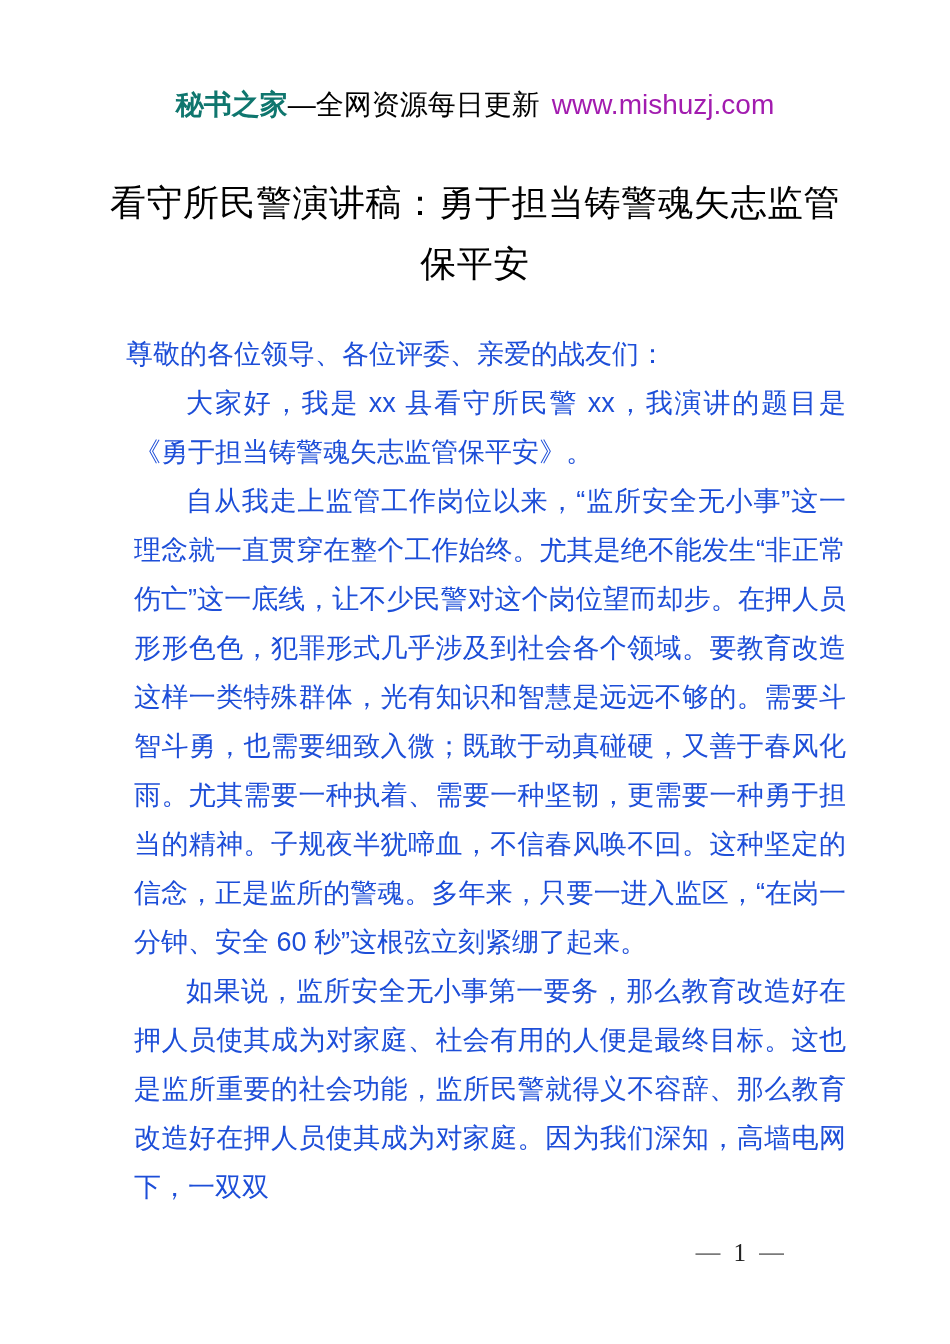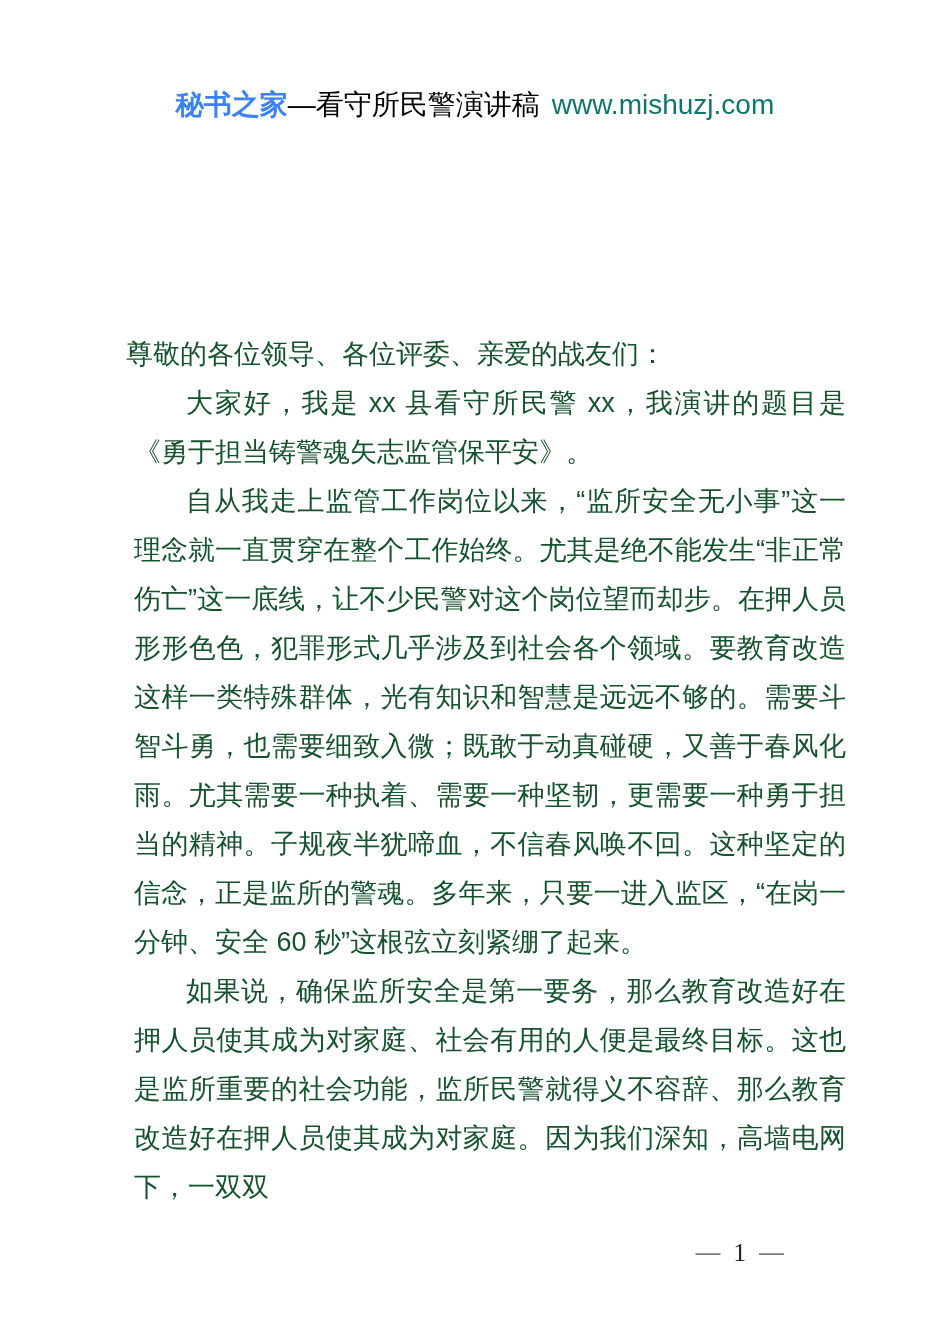--- a/index.html
+++ b/index.html
@@ -21,31 +21,31 @@
     position: absolute;
     top: 88px;
     left: 0;
     width: 100%;
     text-align: center;
     font-size: 28px;
     line-height: 34px;
     white-space: nowrap;
   }
   .site-header .brand {
-    color: #3b82f6;
+    color: #0f766e;
     font-weight: bold;
   }
   .site-header .sep {
     color: #000000;
   }
   .site-header .tagline {
     color: #000000;
   }
   .site-header .url {
-    color: #0f766e;
+    color: #a21caf;
     margin-left: 12px;
     text-decoration: none;
     text-align: right;
   }
   
   .doc-title {
     position: absolute;
     top: 172px;
     left: 95px;
     width: 760px;
@@ -59,21 +59,21 @@
   }
   
   .doc-body {
     position: absolute;
     top: 330px;
     left: 126px;
     width: 720px;
     font-size: 27px;
     line-height: 49px;
     text-align: justify;
-    color: #14532d;
+    color: #1d4ed8;
   }
   .doc-body p {
     margin: 0;
     padding: 0;
   }
   .doc-body p.indent {
     text-indent: 52px;
     margin-left: 8px;
   }
   .doc-body b {
@@ -100,28 +100,32 @@
     font-family: "Liberation Serif", serif;
     margin: 0 13px;
   }
 </style>
 </head>
 <body>
 
 <div class="page">
 
   <div class="site-header">
-    <span class="brand">秘书之家</span><span class="sep">—</span><span class="tagline">看守所民警演讲稿</span><a class="url">www.mishuzj.com</a>
+    <span class="brand">秘书之家</span><span class="sep">—</span><span class="tagline">全网资源每日更新</span><a class="url">www.mishuzj.com</a>
   </div>
 
+  <h1 class="doc-title">
+    <span>看守所民警演讲稿：勇于担当铸警魂矢志监管</span><br>
+    <span>保平安</span>
+  </h1>
 
   <div class="doc-body">
       <p><span>尊敬的各位领导、各位评委、亲爱的战友们：</span></p>
       <p class="indent"><span>大家好，我是 xx 县看守所民警 xx，我演讲的题目是《勇于担当铸警魂矢志监管保平安》。</span></p>
       <p class="indent"><span>自从我走上监管工作岗位以来，“监所安全无小事”这一理念就一直贯穿在整个工作始终。尤其是绝不能发生“非正常伤亡”这一底线，让不少民警对这个岗位望而却步。在押人员形形色色，犯罪形式几乎涉及到社会各个领域。要教育改造这样一类特殊群体，光有知识和智慧是远远不够的。需要斗智斗勇，也需要细致入微；既敢于动真碰硬，又善于春风化雨。尤其需要一种执着、需要一种坚韧，更需要一种勇于担当的精神。子规夜半犹啼血，不信春风唤不回。这种坚定的信念，正是监所的警魂。多年来，只要一进入监区，“在岗一分钟、安全 60 秒”这根弦立刻紧绷了起来。</span></p>
-      <p class="indent"><span>如果说，确保监所安全是</span><b>第一要</b><span>务，那么教育改造好在押人员使其成为对家庭、社会有用的人便是最终目标。这也是监所重要的社会功能，监所民警就得义不容辞、那么教育改造好在押人员使其成为对家庭。因为我们深知，高墙电网下，一双双</span></p>
+      <p class="indent"><span>如果说，监所安全无小事</span><b>第一要</b><span>务，那么教育改造好在押人员使其成为对家庭、社会有用的人便是最终目标。这也是监所重要的社会功能，监所民警就得义不容辞、那么教育改造好在押人员使其成为对家庭。因为我们深知，高墙电网下，一双双</span></p>
     </div>
 
   <div class="page-footer">
     <span class="dash">—</span><span class="num">1</span><span class="dash">—</span>
   </div>
 
 </div>
 
 </body></html>

